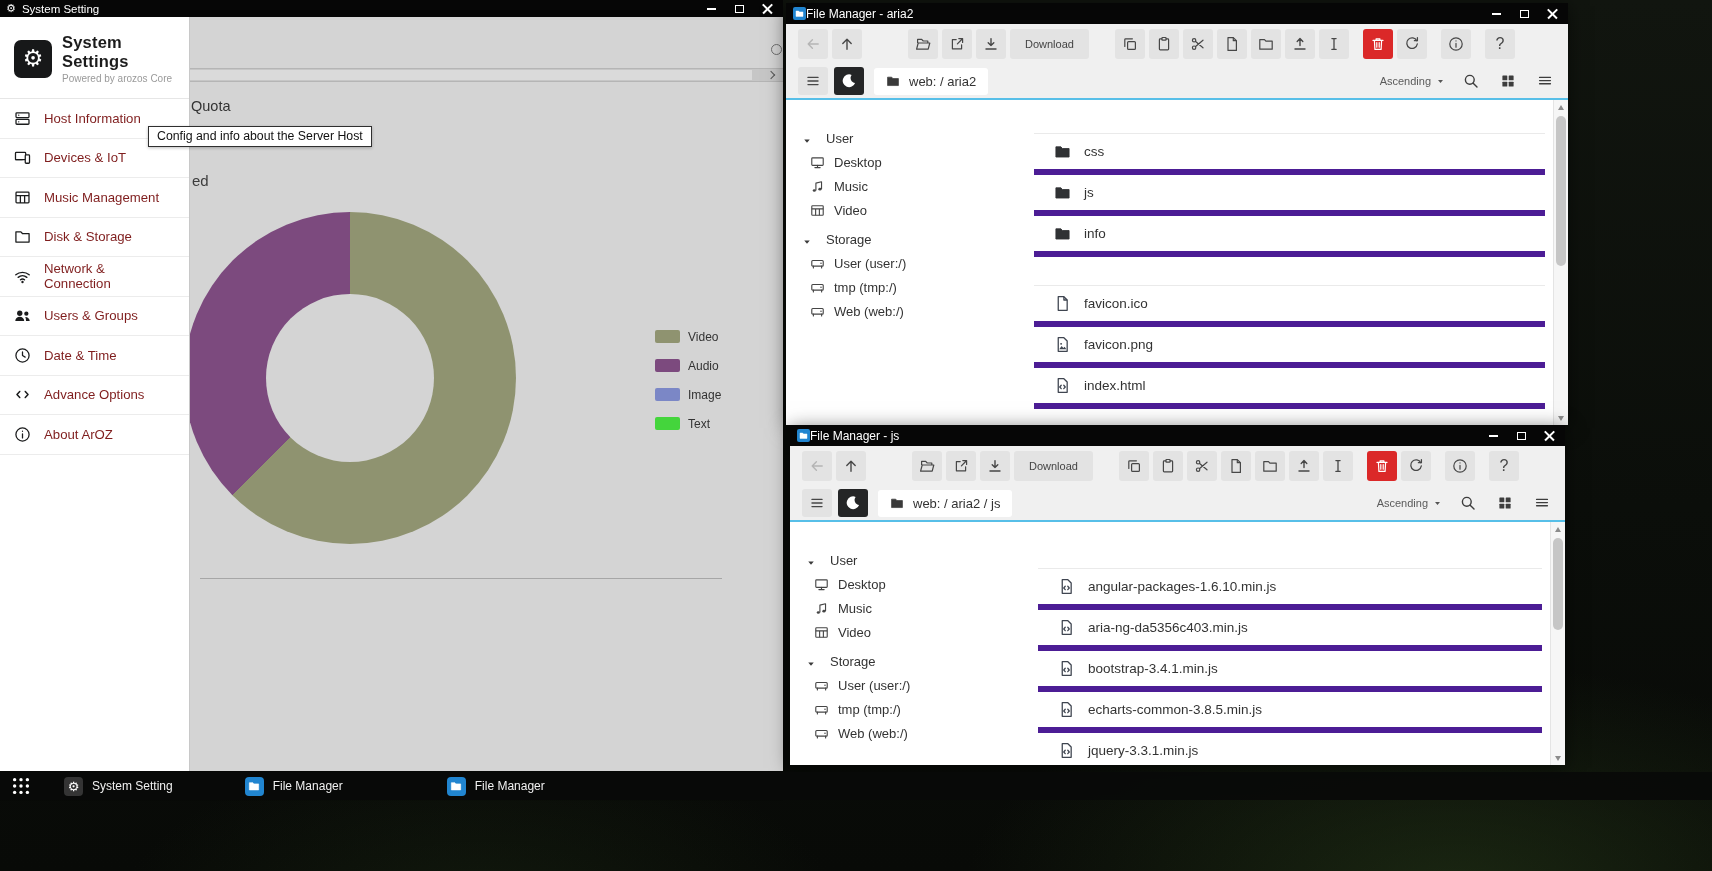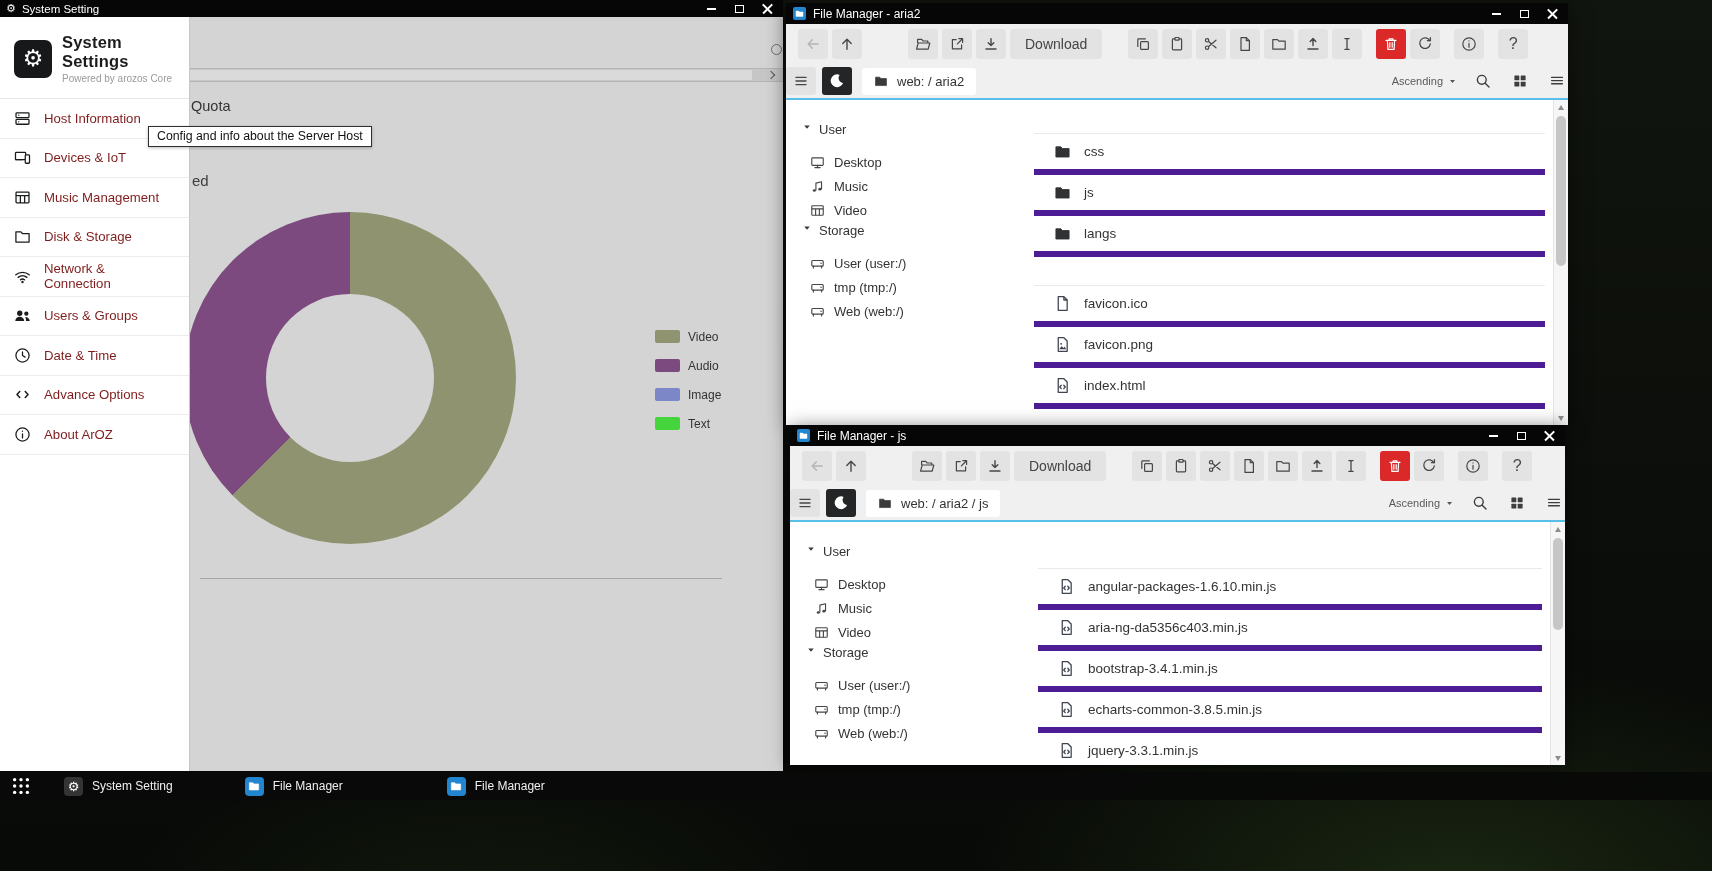--- a/index.html
+++ b/index.html
@@ -51,44 +51,44 @@
   .donut::after{content:"";position:absolute;inset:82px;border-radius:50%;background:#d4d4d4}
   .legend{position:absolute;left:465px;top:313px}
   .lg-row{display:flex;align-items:center;gap:8px;height:13px;margin-bottom:16px;font-size:12px;color:#333}
   .lg-sw{width:25px;height:13px;border-radius:2px;flex:0 0 auto}
   .divider{position:absolute;left:10px;top:561px;width:522px;height:1px;background:#a6a6a6}
   .tooltip{position:absolute;left:148px;top:126px;background:#fff;border:1px solid #2f2f2f;padding:2px 8px 3px;font-size:12.3px;color:#111;white-space:nowrap;z-index:60;box-shadow:0 1px 3px rgba(0,0,0,.25)}
   
   .fm{background:#fff;display:flex;flex-direction:column;overflow:hidden}
   .fm1{left:786px;top:3px;width:782px;height:422px;z-index:3}
   .fm2{left:790px;top:425px;width:775px;height:340px;z-index:5}
-  .fm .tbar{height:21px;padding:0 2px 0 7px;font-size:12px;gap:7px;flex:0 0 auto}
+  .fm .tbar{height:21px;padding:0 2px 0 7px;font-size:12px;flex:0 0 auto}
   .fm-appicon{width:13px;height:13px;background:#2185d0;border-radius:2px;display:flex;align-items:center;justify-content:center;color:#fff;flex:0 0 auto}
   .fm-appicon svg{width:9px;height:9px}
   .fm-toolbar{height:40px;background:#f0f0f0;display:flex;align-items:center;padding:0 12px;gap:4px;flex:0 0 auto}
   .tb{width:30px;height:30px;border-radius:3px;background:#e3e3e3;color:#474747;display:flex;align-items:center;justify-content:center;flex:0 0 auto}
   .tb svg{width:16px;height:16px}
   .tb.dim{color:#b5b5b5}
-  .tb-wide{width:auto;padding:0 15px;font-size:14px;color:#444;gap:6px}
+  .tb-wide{width:auto;padding:0 15px;font-size:11px;color:#444;gap:6px}
   .tb-red{background:#db2828;color:#fff}
   .sp38{width:38px;flex:0 0 auto}.sp18{width:18px;flex:0 0 auto}.sp6{width:6px;flex:0 0 auto}
-  .fm-pathbar{height:34px;background:#f0f0f0;display:flex;align-items:center;padding:0 0;gap:6px;flex:0 0 auto}
+  .fm-pathbar{height:34px;background:#f0f0f0;display:flex;align-items:center;padding:0 12px;gap:6px;flex:0 0 auto}
   .fm-pathbar .tb{height:28px}
   .tb-dark{background:#242526;color:#fff}
   .crumb{height:27px;background:#fff;border-radius:3px;display:flex;align-items:center;gap:9px;padding:0 12px;font-size:13px;color:#333;margin-left:4px;cursor:pointer}
   .crumb svg{width:14px;height:14px;color:#3a3a3a}
   .pb-right{margin-left:auto;display:flex;align-items:center;gap:15px}
   .sortsel{display:flex;align-items:center;gap:5px;font-size:11px;color:#5a5a5a}
   .sortsel svg{width:9px;height:9px;color:#555}
   .pb-ic{width:22px;height:22px;display:flex;align-items:center;justify-content:center;color:#3d3d3d}
   .pb-ic svg{width:16px;height:16px}
   .fm-blue{height:2px;background:#57bfe8;flex:0 0 auto}
   .fm-main{flex:1;min-height:0;display:flex;position:relative;overflow:hidden;background:#fff}
   .tree{width:248px;padding:22px 0 0 16px;font-size:13px;color:#333;flex:0 0 auto}
-  .tree-sec{display:flex;align-items:flex-start;gap:7px;height:24px;cursor:pointer}
+  .tree-sec{display:flex;align-items:flex-end;gap:14px;height:24px;cursor:pointer}
   .tree-sec svg{width:10px;height:10px;color:#3a3a3a;flex:0 0 auto}
   .tree-item{display:flex;align-items:flex-end;gap:9px;height:24px;padding-left:8px;cursor:pointer}
   .tree-item svg{width:15px;height:15px;color:#454545;flex:0 0 auto}
   .tree-sec.mt{margin-top:5px}
   .filelist{flex:1;min-width:0;padding-right:23px;overflow:hidden}
   .fm1 .filelist{padding-top:33px}
   .fm2 .filelist{padding-top:46px}
   .fseg{border-top:1px solid #eaeaea}
   .fseg + .fseg{margin-top:28px}
   .frow{height:41px;display:flex;align-items:center;gap:13px;padding-left:20px;border-bottom:6px solid #4c1d95;font-size:13.5px;color:#333;cursor:pointer;background:#fff}
@@ -655,21 +655,21 @@
           <div class="frow">
               <svg class="f-ico folder">
                 <use href="#i-folderfill"></use>
               </svg>
               <span>js</span>
             </div>
           <div class="frow">
               <svg class="f-ico folder">
                 <use href="#i-folderfill"></use>
               </svg>
-              <span>langs</span>
+              <span>info</span>
             </div>
         </div>
         <div class="fseg">
           <div class="frow">
               <svg class="f-ico file">
                 <use href="#i-file"></use>
               </svg>
               <span>favicon.ico</span>
             </div>
           <div class="frow">

